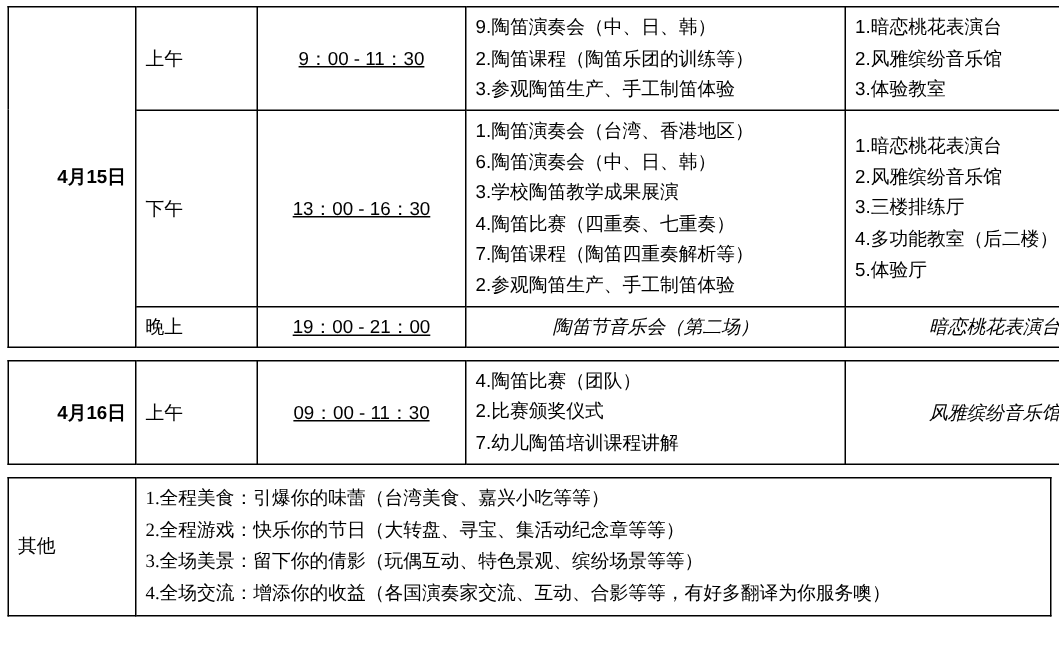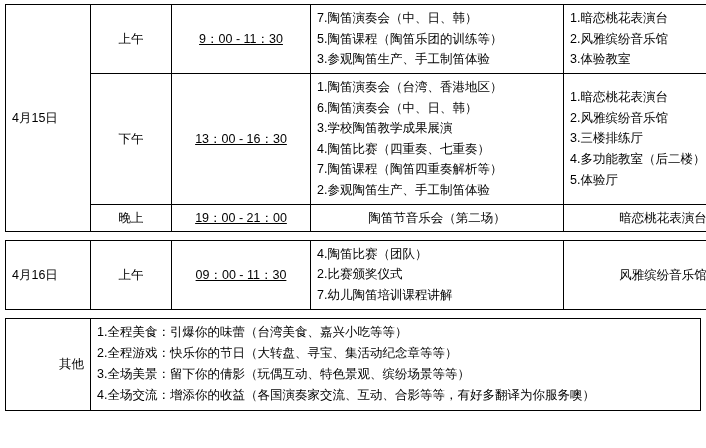--- a/index.html
+++ b/index.html
@@ -30,61 +30,62 @@
   }
   table.sched + table.sched {
     margin-top: 8px;
   }
   table.sched td {
     border: 1px solid #000000;
     padding: 3px 6px;
     vertical-align: middle;
     line-height: 1.6;
   }
-  .c-date   { width: 72px;  text-align: left; }
-  .c-part   { width: 68px;  text-align: center; }
+  .c-date   { width: 72px;  text-align: right; font-weight: bold; }
+  .c-part   { width: 68px;  text-align: left; }
   .c-time   { width: 126px; text-align: center; text-decoration: underline; }
   .c-items  { width: 240px; text-align: left; }
   .c-venue  { width: 186px; text-align: left; }
 
   .items-list, .venue-list {
     margin: 0;
     padding: 0;
     list-style: none;
   }
   .items-list li, .venue-list li {
     white-space: nowrap;
     line-height: 1.65;
   }
-  .center-text { text-align: center; }
-  .other-label { text-align: right; width: 72px; }
+  .center-text { text-align: center; font-style: italic; }
+  .other-label { text-align: left; width: 72px; }
   .other-body {
     text-align: left;
     padding: 5px 8px 6px 8px;
+    font-family: Liberation Serif, serif;
   }
   .other-body li {
     white-space: nowrap;
     line-height: 1.7;
   }
 </style>
 </head>
 <body>
 
 <div class="page">
 
   <table class="sched">
     <tbody>
       <tr>
         <td class="c-date" rowspan="3">4月15日</td>
         <td class="c-part">上午</td>
         <td class="c-time">9：00 - 11：30</td>
         <td class="c-items">
           <ul class="items-list">
-            <li>7.陶笛演奏会（中、日、韩）</li>
-            <li>5.陶笛课程（陶笛乐团的训练等）</li>
+            <li>9.陶笛演奏会（中、日、韩）</li>
+            <li>2.陶笛课程（陶笛乐团的训练等）</li>
             <li>3.参观陶笛生产、手工制笛体验</li>
           </ul>
         </td>
         <td class="c-venue">
           <ul class="venue-list">
             <li>1.暗恋桃花表演台</li>
             <li>2.风雅缤纷音乐馆</li>
             <li>3.体验教室</li>
           </ul>
         </td>

